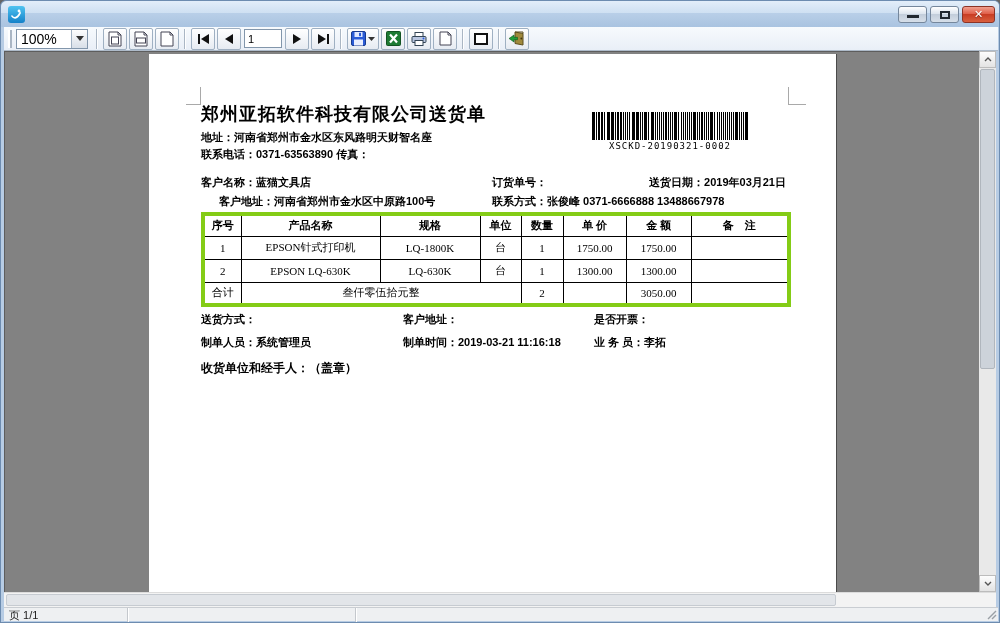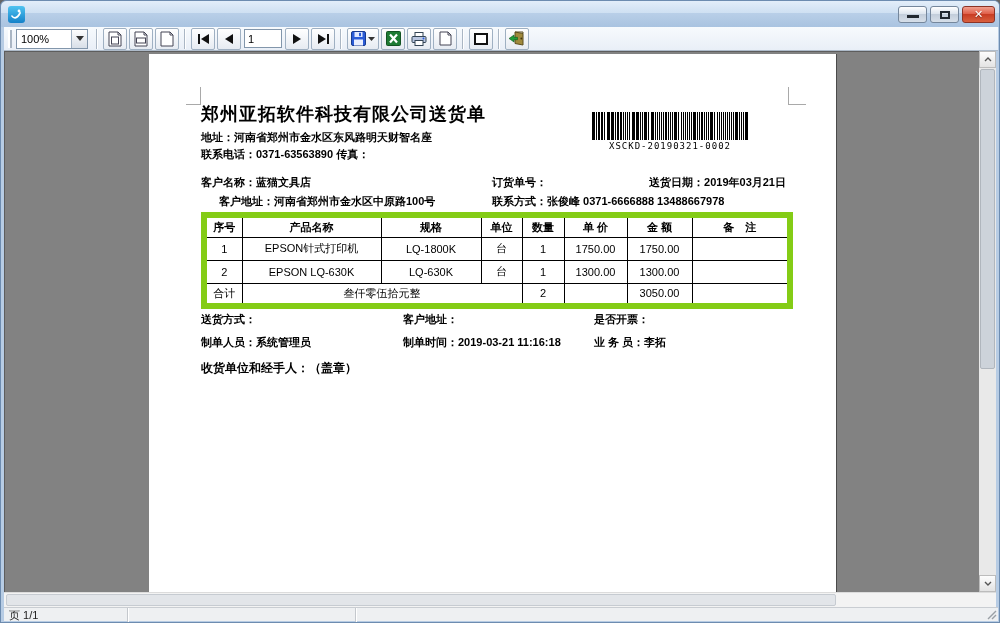--- a/index.html
+++ b/index.html
@@ -24,21 +24,21 @@
   .glyph-max { position:absolute; left:9px; top:4px; width:10px; height:8px; border:2px solid #20272f; }
   .glyph-close { position:absolute; left:0; top:1px; width:100%; text-align:center; font-size:11px; font-weight:bold; color:#fff; text-shadow:0 1px 1px rgba(0,0,0,.4); }
 
   
   .toolbar { position:absolute; left:3px; top:26px; width:994px; height:24px;
     background:linear-gradient(#f7fafd,#e9eff7); border-bottom:1px solid #aebbca;
     display:flex; align-items:center; padding-left:3px; }
   .grip { width:4px; height:18px; border-left:2px solid #fff; border-right:2px solid #aab6c4; margin:0 4px 0 1px; }
   .tsep { width:2px; height:20px; border-left:1px solid #aab6c4; border-right:1px solid #fff; margin:0 4px; }
   .combo { width:72px; height:20px; background:#fff; border:1px solid #8296ab; display:flex; align-items:center; position:relative; margin-right:4px; }
-  .combo .val { font-size:11px; padding-left:4px; flex:1; }
+  .combo .val { font-size:14px; padding-left:4px; flex:1; }
   .combo .drop { width:16px; height:18px; background:linear-gradient(#fdfdfd,#d8dfe8); border-left:1px solid #9fb0c2; display:flex; align-items:center; justify-content:center; }
   .tbtn { width:24px; height:22px; background:linear-gradient(#ffffff,#e6ebf2); border:1px solid #9fb0c2; border-radius:2px;
     display:flex; align-items:center; justify-content:center; margin:0 1px; cursor:default; }
   .tbtn.wide { width:32px; }
   .page-input { width:38px; height:19px; border:1px solid #8296ab; font-size:11px; padding:0 3px; margin:0 2px; text-align:left; }
 
   
   .preview { position:absolute; left:3px; top:50px; width:975px; height:541px; background:#828282;
     box-shadow:inset 1px 1px 0 #5d5d5d; overflow:hidden; }
   .page { position:absolute; left:145px; top:3px; width:687px; height:580px; background:#fff;
@@ -52,21 +52,21 @@
 
   .barcode-wrap { position:absolute; left:428px; top:58px; width:186px; text-align:center; }
   .barcode-bars { width:100%; height:28px; font-size:0; white-space:nowrap; overflow:hidden; text-align:center; }
   .barcode-text { font-size:9px; letter-spacing:1px; margin-top:1px; font-family:"DejaVu Sans Mono",monospace; }
 
   .info-row { position:absolute; left:0; width:687px; font-size:11px; font-weight:bold; }
   .info-row span { position:absolute; white-space:nowrap; }
 
   table.items { position:absolute; left:52px; top:158px; border-collapse:collapse; table-layout:fixed; font-size:11px; }
   table.items th, table.items td { border:1px solid #000; overflow:hidden; white-space:nowrap; }
-  table.items { border:6px solid #84cc16; }
+  table.items { border:4px solid #84cc16;font-family:Liberation Serif, serif; }
   table.items th { height:22px; font-weight:bold; text-align:center; }
   table.items td { height:23px; text-align:center; padding:0 3px; }
   td.al { text-align:left;margin-top:43px; }
 
   .footer-row { position:absolute; left:0; width:687px; font-size:11px; font-weight:bold; }
   .footer-row span { position:absolute; white-space:nowrap; }
   .stamp-line { position:absolute; left:52px; top:306px; font-size:12px; font-weight:bold; }
 
   
   .vscroll { position:absolute; left:978px; top:50px; width:17px; height:541px; background:#e9e9e9; }

